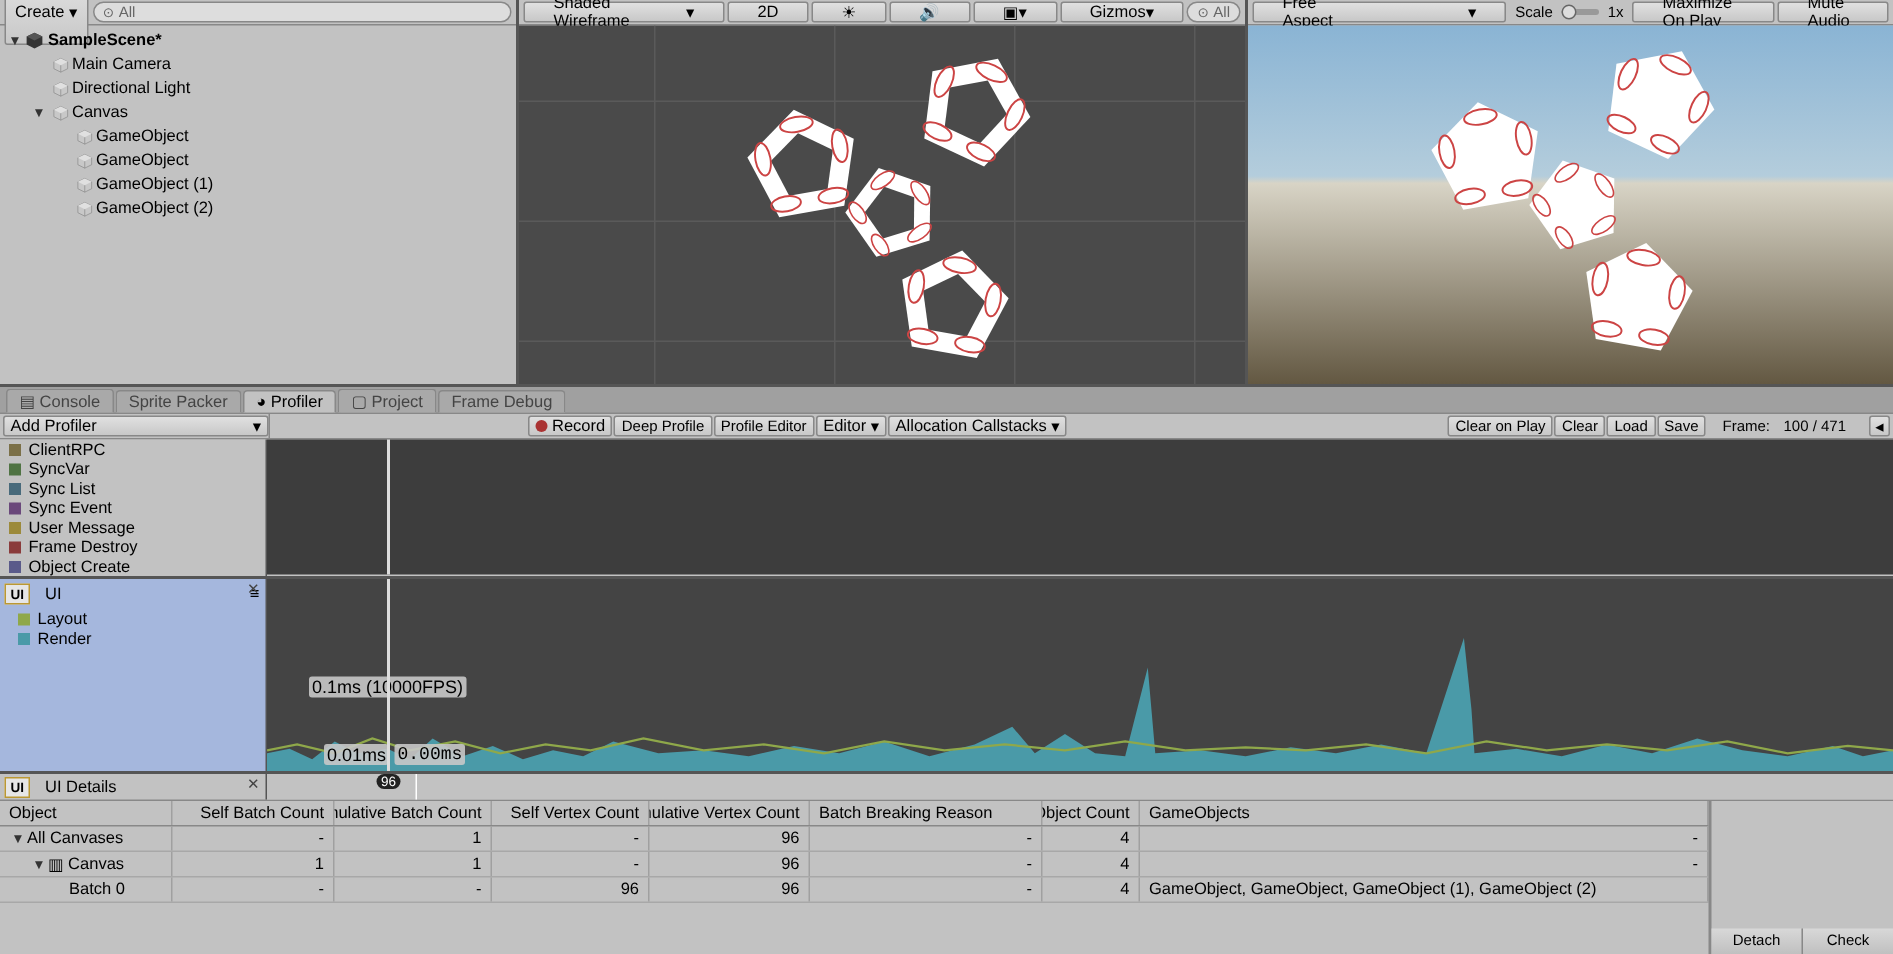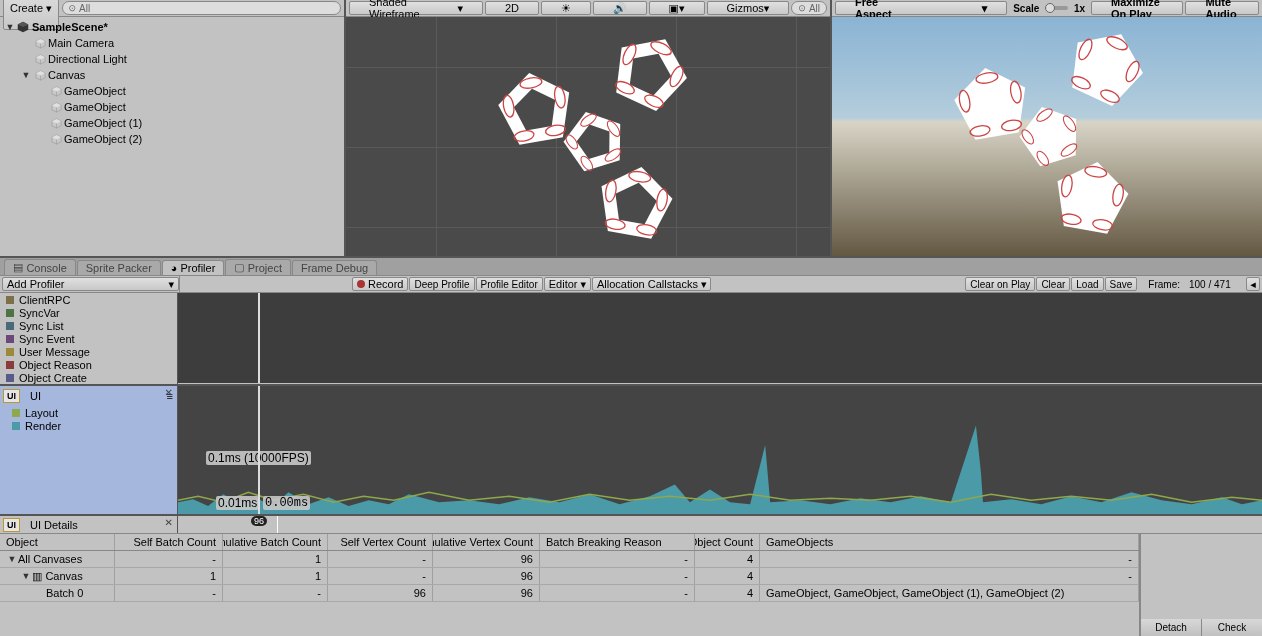--- a/index.html
+++ b/index.html
@@ -21,21 +21,21 @@
 .tree-icon { width: 16px; height: 14px; display: inline-flex; align-items: center; justify-content: center; }
 .cube-icon { width: 11px; height: 11px; }
 .indent-0 { padding-left: 4px; }
 .indent-1 { padding-left: 20px; }
 .indent-2 { padding-left: 36px; }
 
 
 .viewports { flex: 1; display: flex; }
 .scene-panel, .game-panel { display: flex; flex-direction: column; }
 .scene-panel { flex: 1; border-right: 2px solid #555; }
-.game-panel { width: 430px; font-weight: bold; }
+.game-panel { width: 430px; }
 .vp-toolbar { height: 17px; background: #c2c2c2; border-bottom: 1px solid #888; display: flex; align-items: center; padding: 0 3px; gap: 2px; font-size: 10px; }
 .vp-btn { border: 1px solid #888; background: linear-gradient(#e0e0e0,#c8c8c8); border-radius: 2px; padding: 1px 19px; height: 14px; display: flex; align-items: center; cursor:pointer; }
 .scene-view { flex: 1; background: #4a4a4a; position: relative; overflow: hidden; }
 .grid-line { position: absolute; background: #5a5a5a; }
 .game-view { flex: 1; background: linear-gradient(to bottom, #8ab4d4 0%, #b4cddc 42%, #d8d4c6 44%, #635842 100%); position: relative; display: flex; align-items: center; justify-content: center; }
 
 
 .bottom-area { flex: 1; display: flex; flex-direction: column; background: #c2c2c2; }
 .tab-bar { height: 18px; display: flex; align-items: flex-end; background: #a0a0a0; border-bottom: 1px solid #888; padding-left: 4px; gap: 1px; }
 .tab { background: #c2c2c2; border: 1px solid #888; border-bottom: none; border-radius: 3px 3px 0 0; padding: 1px 8px; font-size: 11px; display: flex; align-items:center; gap:3px; cursor:pointer; }
@@ -432,21 +432,21 @@
           <div class="cat-row">
             <span class="cat-sq" style="background:#6a487b;"></span>
             <span>Sync Event</span>
           </div>
           <div class="cat-row">
             <span class="cat-sq" style="background:#9c8a3b;"></span>
             <span>User Message</span>
           </div>
           <div class="cat-row">
             <span class="cat-sq" style="background:#8a3b3b;"></span>
-            <span>Object Reason</span>
+            <span>Frame Destroy</span>
           </div>
           <div class="cat-row">
             <span class="cat-sq" style="background:#5a5a8a;"></span>
             <span>Object Create</span>
           </div>
         </div>
       <div class="prof-timeline">
         <div class="timeline-cursor"></div>
       </div>
     </div>

